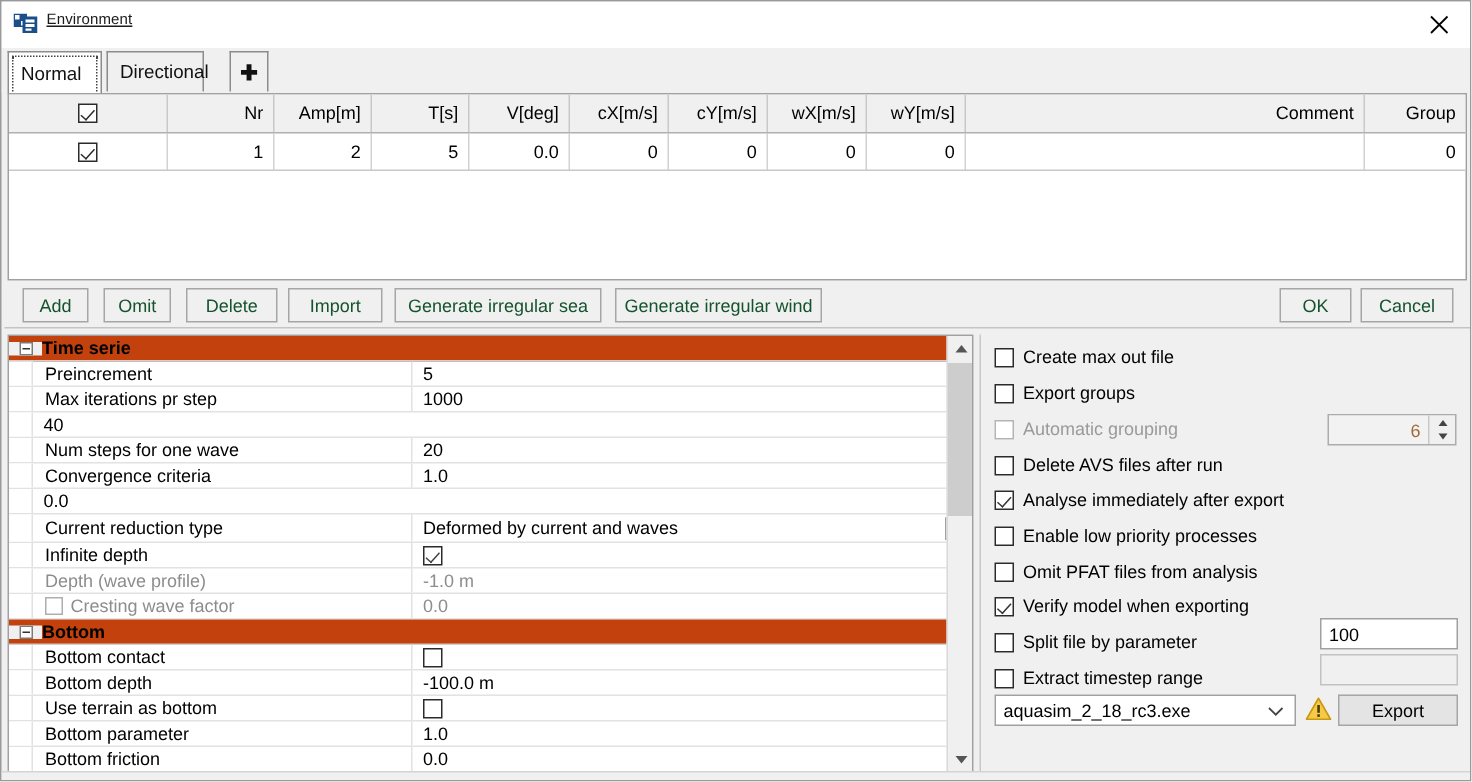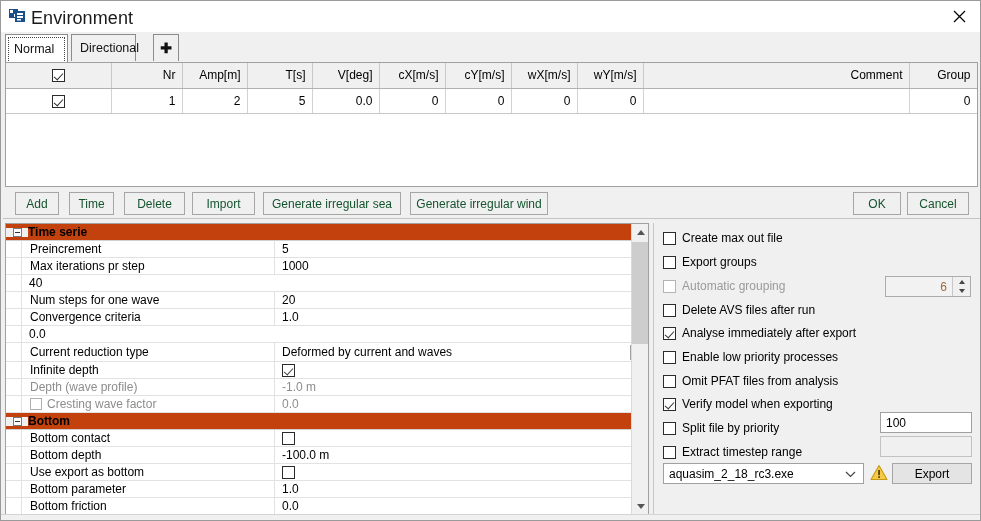--- a/index.html
+++ b/index.html
@@ -33,23 +33,24 @@
     box-sizing: border-box;
   }
   .title-icon {
     position: absolute;
     left: 8px; top: 8px;
     width: 16px; height: 15px;
   }
   .title-text {
     position: absolute;
     left: 30px; top: 7px;
-    font-size: 18px;
+    font-size: 10px;
     color: #1a1a1a;
     letter-spacing: .1px;
+    text-decoration: underline;
   }
   .close-btn {
     position: absolute;
     right: 0; top: 0;
     width: 46px; height: 31px;
     display: flex;
     align-items: center;
     justify-content: center;
     cursor: default;
   }
@@ -597,21 +598,21 @@
           <td class="num">0</td>
           <td class="num">0</td>
           <td></td>
           <td class="num">0</td>
         </tr>
       </tbody>
     </table>
   </div>
 
   <div class="btn" style="left:14px; top:191px; width:44px;">Add</div>
-  <div class="btn" style="left:68px; top:191px; width:45px;">Time</div>
+  <div class="btn" style="left:68px; top:191px; width:45px;">Omit</div>
   <div class="btn" style="left:123px; top:191px; width:61px;">Delete</div>
   <div class="btn" style="left:191px; top:191px; width:63px;">Import</div>
   <div class="btn" style="left:262px; top:191px; width:138px;">Generate irregular sea</div>
   <div class="btn" style="left:409px; top:191px; width:138px;">Generate irregular wind</div>
   <div class="btn" style="left:852px; top:191px; width:48px;">OK</div>
   <div class="btn" style="left:906px; top:191px; width:62px;">Cancel</div>
 
   <div class="hr-sep"></div>
 
   <div class="propgrid">
@@ -707,21 +708,21 @@
     </div>
 
     <div class="prow">
       <span class="gutter"></span>
       <span class="pname">Bottom depth</span>
       <span class="pval">-100.0 m</span>
     </div>
 
     <div class="prow">
       <span class="gutter"></span>
-      <span class="pname">Use export as bottom</span>
+      <span class="pname">Use terrain as bottom</span>
       <span class="pval">
         <span class="pbox"></span>
       </span>
     </div>
 
     <div class="prow">
       <span class="gutter"></span>
       <span class="pname">Bottom parameter</span>
       <span class="pval">1.0</span>
     </div>
@@ -791,21 +792,21 @@
       <span class="opt-label">Omit PFAT files from analysis</span>
     </div>
 
     <div class="opt-row" style="top:173px;">
       <span class="opt-box checked"></span>
       <span class="opt-label">Verify model when exporting</span>
     </div>
 
     <div class="opt-row" style="top:197px;">
       <span class="opt-box"></span>
-      <span class="opt-label">Split file by priority</span>
+      <span class="opt-label">Split file by parameter</span>
     </div>
     <div class="txtfield" style="left:226px; top:189px;">100</div>
 
     <div class="opt-row" style="top:221px;">
       <span class="opt-box"></span>
       <span class="opt-label">Extract timestep range</span>
     </div>
     <div class="txtfield disabled-field" style="left:226px; top:213px;"></div>
 
     <div class="exe-combo">

